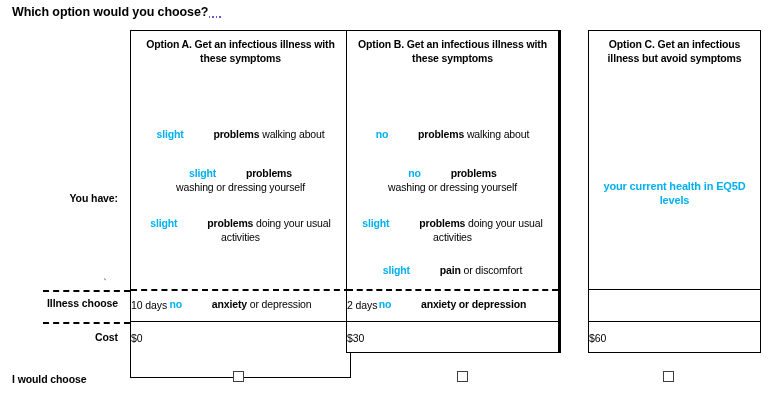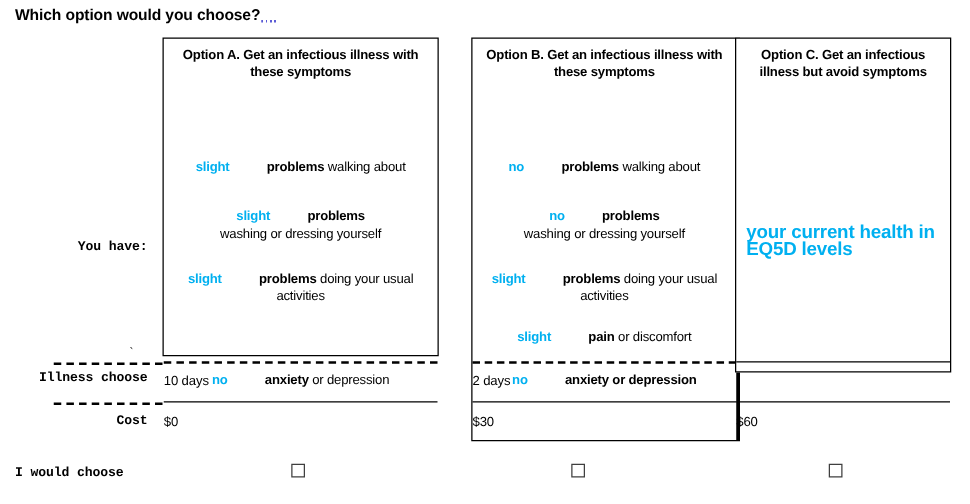--- a/index.html
+++ b/index.html
@@ -55,21 +55,20 @@
     width: 130px;
     height: 403px;
   }
   .row-label {
     position: absolute;
     width: 118px;
     text-align: right;
     font-size: 10.5px;
     font-weight: bold;
     letter-spacing: -0.1px;
-    font-family: Liberation Mono, monospace;
   }
   .row-label.you-have   { top: 192px; }
   .row-label.lasts      { top: 297px; }
   .row-label.cost       { top: 331px; }
   .row-label.choose     {
     top: 373px;
     left: 12px;
     width: auto;
     text-align: right;
   }
@@ -91,23 +90,23 @@
   .dash-rule.r2 { top: 322px; width: 87px; }
 
   
   .option-box {
     position: absolute;
     top: 30px;
     background: #ffffff;
     border: 1.6px solid #000000;
     box-sizing: border-box;
   }
-  .option-box.a { left: 130px; width: 221px; height: 255px; }
-  .option-box.b { left: 377px; width: 215px; height: 323px; border-right-width: 3px; }
-  .option-box.c { left: 588px; width: 173px; height: 268px; }
+  .option-box.a { left: 130px; width: 221px; height: 348px; }
+  .option-box.b { left: 346px; width: 215px; height: 323px; border-right-width: 3px; }
+  .option-box.c { left: 588px; width: 173px; height: 323px; }
 
   .option-head {
     font-size: 10.5px;
     font-weight: bold;
     text-align: center;
     line-height: 14px;
     letter-spacing: -0.15px;
     padding: 6px 8px 0 8px;
   }
 
@@ -135,21 +134,22 @@
   .noun  { font-weight: bold; color: #000; padding-left: 27px; }
   .rest  { font-weight: normal; color: #000; margin-top: 20px; }
   .rest-bold { font-weight: bold; color: #000; }
 
   
   .c-statement {
     position: absolute;
     left: 8px;
     right: 8px;
     top: 148px;
-    font-size: 15px;
+    text-align: center;
+    font-size: 11px;
     line-height: 14px;
     font-weight: bold;
     color: #00b0f0;
     letter-spacing: -0.15px;
   }
 
   
   .value-row {
     position: absolute;
     left: 0;

